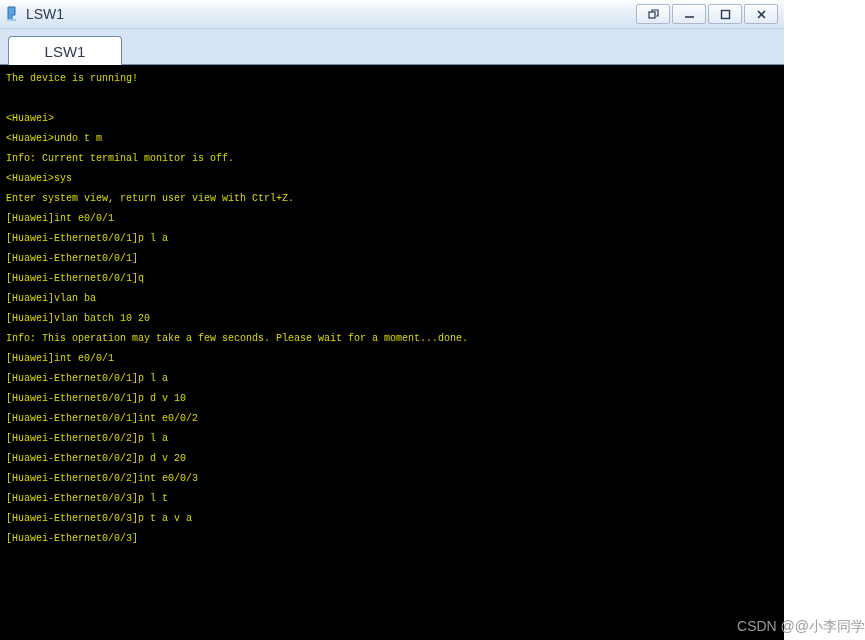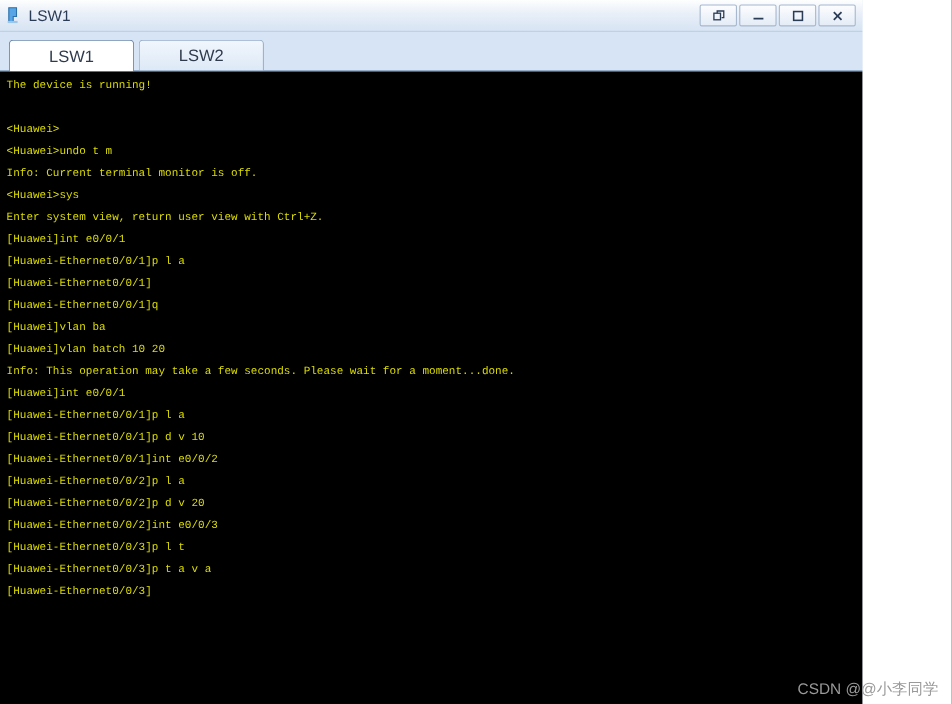--- a/index.html
+++ b/index.html
@@ -8,21 +8,21 @@
   .titlebar .app-icon{width:16px;height:16px;margin-right:6px;display:flex;align-items:center;justify-content:center}
   .titlebar .title{flex:0 0 auto;font-size:14px;color:#2a3b55;font-weight:400}
   .titlebar .spacer{flex:1 1 auto}
   .ctrl{width:32px;height:18px;margin-left:2px;border:1px solid #a7b8cf;background:linear-gradient(#fcfdff,#e4ecf6);display:flex;align-items:center;justify-content:center;cursor:default;border-radius:2px;color:#2a3b55}
   .ctrl svg{display:block}
   .tabbar{height:31px;background:#d7e4f5;padding:4px 6px 0 8px;display:flex;align-items:flex-end;border-bottom:1px solid #6e8bab}
   .tab{min-width:80px;height:27px;display:flex;align-items:center;justify-content:center;padding:0 16px;font-size:15px;color:#2f3b4d;border:1px solid #9db3cc;border-bottom:none;border-radius:4px 4px 0 0;margin-right:4px;background:linear-gradient(#f1f6fc,#dde9f7);cursor:default}
   .tab.active{background:#fff;border-color:#6e8bab;position:relative;top:1px;height:28px;font-weight:400}
   .terminal{flex:1 1 auto;background:#000;color:#dcdc00;font-family:"Courier New",Consolas,monospace;font-size:10px;line-height:20px;padding:4px 6px;white-space:pre;overflow:hidden;position:relative}
   .terminal .line{min-height:20px}
-  .watermark{position:absolute;right:12px;bottom:4px;color:#9a9a9a;font-family:Arial,sans-serif;font-size:14px;pointer-events:none}
+  .watermark{position:absolute;right:0;bottom:4px;color:#9a9a9a;font-family:Arial,sans-serif;font-size:14px;pointer-events:none}
 </style>
 </head>
 <body>
 
 <div class="window">
 
   <div class="titlebar">
     <span class="app-icon">
       <svg width="16" height="16" viewBox="0 0 16 16">
         <path d="M4 1 L11 1 L11 9 L8 9 L8 14 L4 14 Z" fill="#57a5e4" stroke="#2c6fab" stroke-width="1"></path>
@@ -52,22 +52,19 @@
           <line x1="2" y1="2" x2="9" y2="9" stroke="#2a3b55" stroke-width="1.6"></line>
           <line x1="9" y1="2" x2="2" y2="9" stroke="#2a3b55" stroke-width="1.6"></line>
         </svg>
     </div>
   </div>
 
   <div class="tabbar">
     <div class="tab active">
         <span>LSW1</span>
       </div>
-    <div class="tab">
-        <span>LSW2</span>
-      </div>
   </div>
 
   <div class="terminal" id="terminal"><div class="line">The device is running!</div><div class="line"></div><div class="line">&lt;Huawei&gt;</div><div class="line">&lt;Huawei&gt;undo t m</div><div class="line">Info: Current terminal monitor is off.</div><div class="line">&lt;Huawei&gt;sys</div><div class="line">Enter system view, return user view with Ctrl+Z.</div><div class="line">[Huawei]int e0/0/1</div><div class="line">[Huawei-Ethernet0/0/1]p l a</div><div class="line">[Huawei-Ethernet0/0/1]</div><div class="line">[Huawei-Ethernet0/0/1]q</div><div class="line">[Huawei]vlan ba</div><div class="line">[Huawei]vlan batch 10 20</div><div class="line">Info: This operation may take a few seconds. Please wait for a moment...done.</div><div class="line">[Huawei]int e0/0/1</div><div class="line">[Huawei-Ethernet0/0/1]p l a</div><div class="line">[Huawei-Ethernet0/0/1]p d v 10</div><div class="line">[Huawei-Ethernet0/0/1]int e0/0/2</div><div class="line">[Huawei-Ethernet0/0/2]p l a</div><div class="line">[Huawei-Ethernet0/0/2]p d v 20</div><div class="line">[Huawei-Ethernet0/0/2]int e0/0/3</div><div class="line">[Huawei-Ethernet0/0/3]p l t</div><div class="line">[Huawei-Ethernet0/0/3]p t a v a</div><div class="line">[Huawei-Ethernet0/0/3]</div></div>
 
 </div>
 
 <div class="watermark">CSDN @@小李同学</div>
 
 </body></html>

